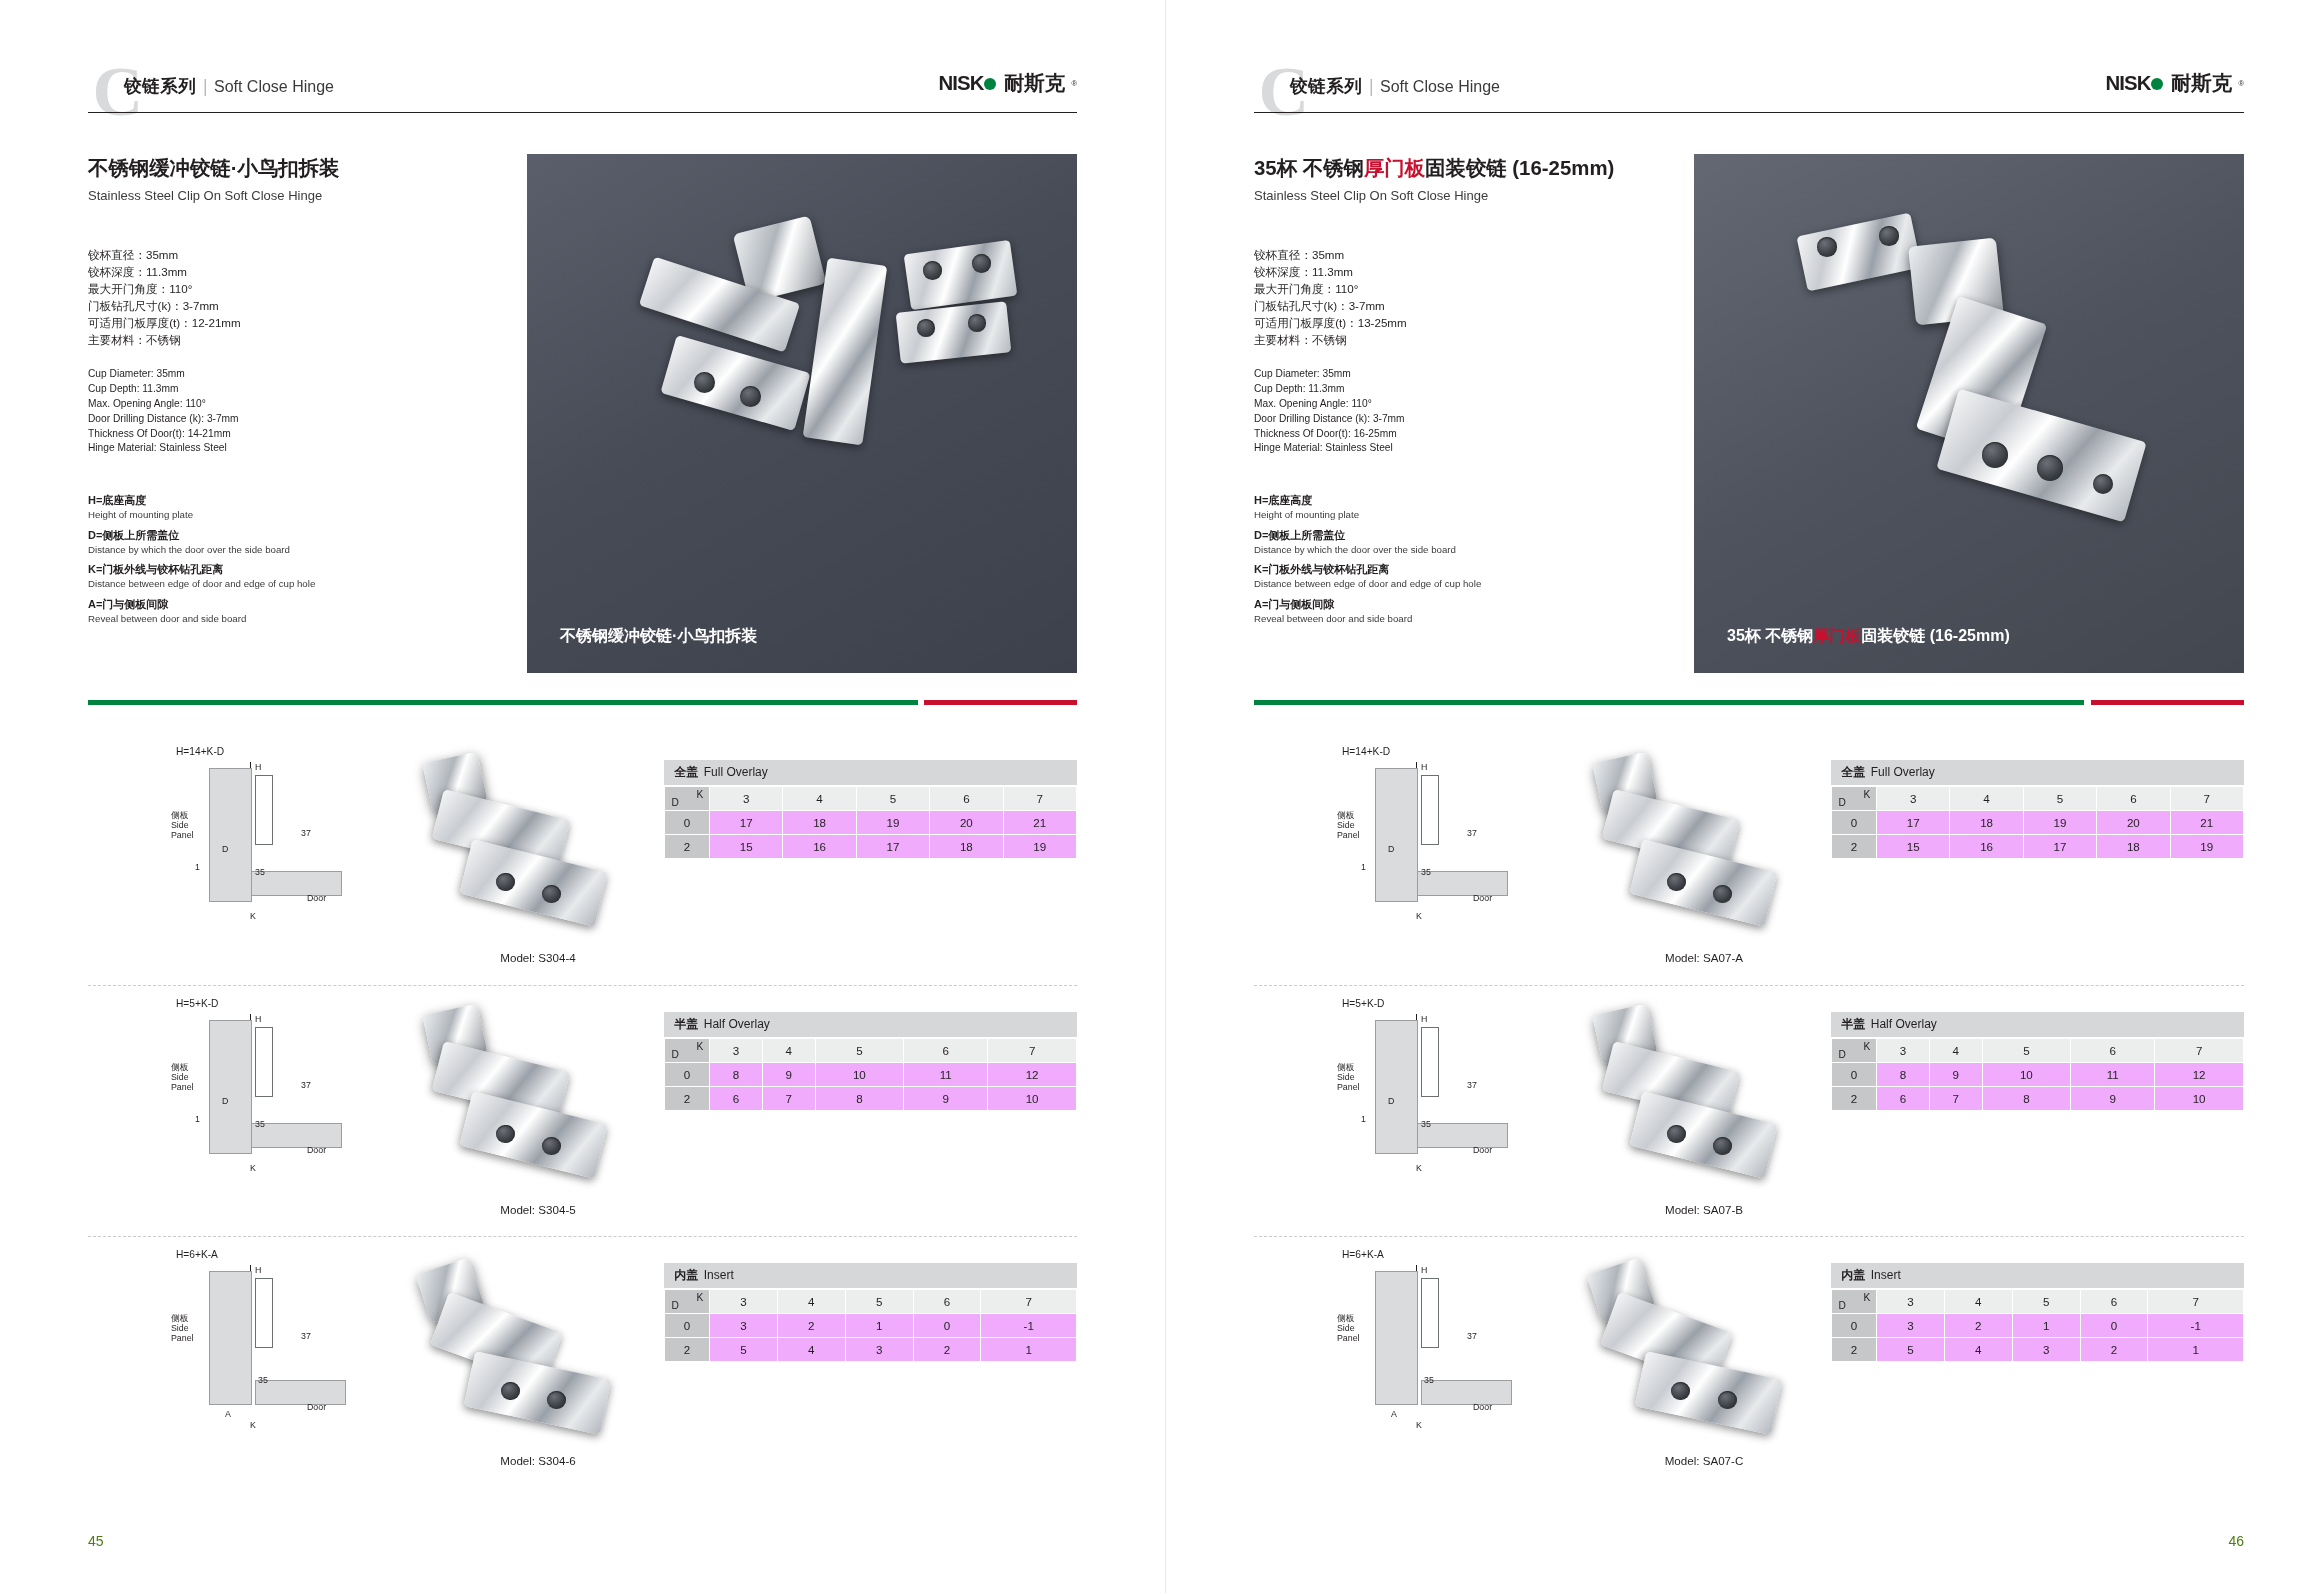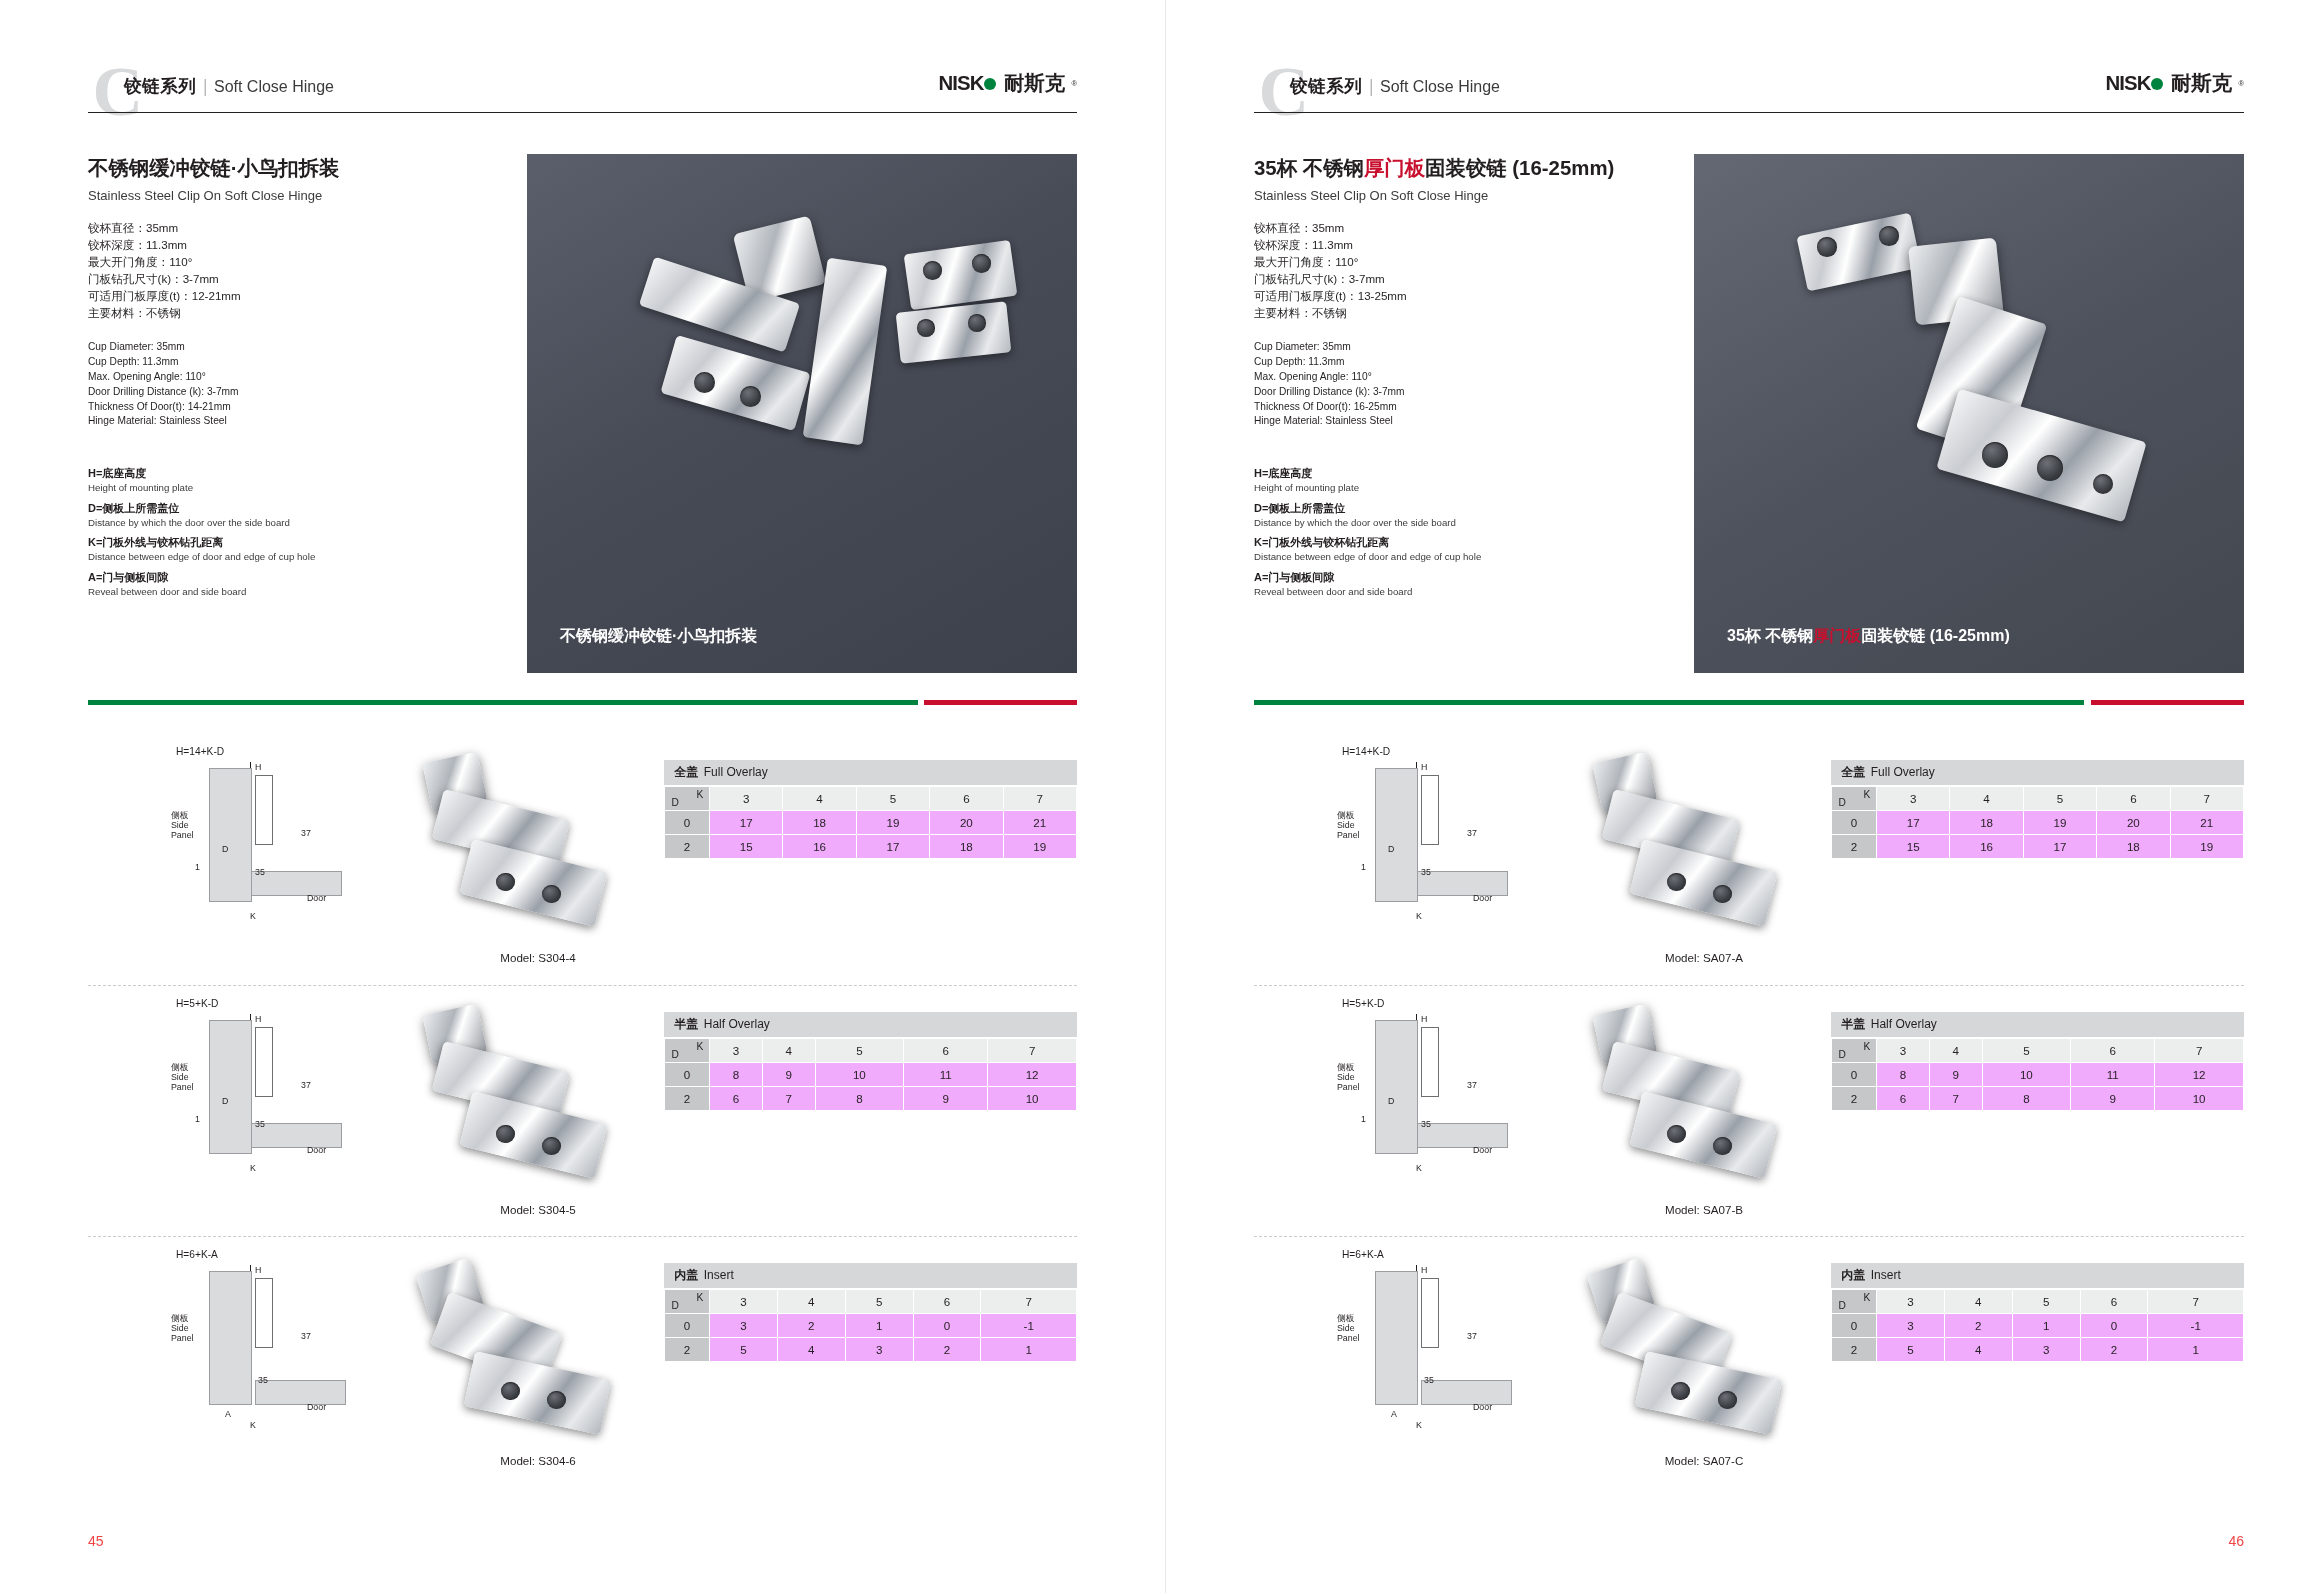--- a/index.html
+++ b/index.html
@@ -52,21 +52,21 @@
   }
   .logo-cn { font-size: 20.4px; font-weight: 700; color:#231f20; }
   .logo-r { font-size: 7.4px; vertical-align: super; color:#231f20; }
 
   
   .product { position:relative; margin: 28px 88px 0 88px; height: 524px; }
   .p-left { width: 445px; }
   .p-title-cn { font-size: 20.4px; font-weight: 700; color:#231f20; }
   .p-title-en { font-size: 13px; color:#3b3b3b; margin-top: 5.6px; }
 
-  .spec-cn { margin-top: 16px; }
+  .spec-cn { margin-top: 43px; }
   .spec-cn div { font-size: 11.6px; line-height: 1.48; color:#231f20; }
   .spec-en { margin-top: 18.5px; }
   .spec-en div { font-size: 10.2px; line-height: 1.46; color:#231f20; }
 
   .legend { margin-top: 37px; }
   .legend .l-cn { font-size: 11px; font-weight: 700; color:#231f20; line-height:1.35; }
   .legend .l-en { font-size: 9.7px; color:#3b3b3b; line-height:1.35; margin-bottom: 6.5px; }
 
   .photo {
     position:absolute; right: 0; top: 0;
@@ -133,21 +133,21 @@
   .tbl-head .en { font-weight: 400; margin-left: 5.6px; }
   table { border-collapse: collapse; width: 100%; margin-top: 1.9px; }
   td, th { border: 0.9px solid #ffffff; text-align:center; font-size: 11.6px; height: 24px; color:#231f20; font-weight:400; }
   .corner { background:#c6c7c9; width: 45px; position:relative; }
   .corner .dk { position:absolute; left: 6.5px; bottom: 2.8px; font-size: 10.2px; }
   .corner .hk { position:absolute; right: 5.6px; top: 1.9px; font-size: 10.2px; }
   th.colh { background:#eceded; font-weight:400; }
   td.rowh { background:#c6c7c9; font-weight:400; }
   td.val { background:#f0abfc; }
 
-  .pagenum { position:absolute; bottom: 45px; font-size: 14px; color:#ef4444; }
+  .pagenum { position:absolute; bottom: 45px; font-size: 14px; color:#4d7c0f; }
   .pagenum.l { left: 88px; }
   .pagenum.r { right: 88px; }
 </style>
 </head>
 <body>
 
 <div class="spread">
 
   <div class="page left">
 

